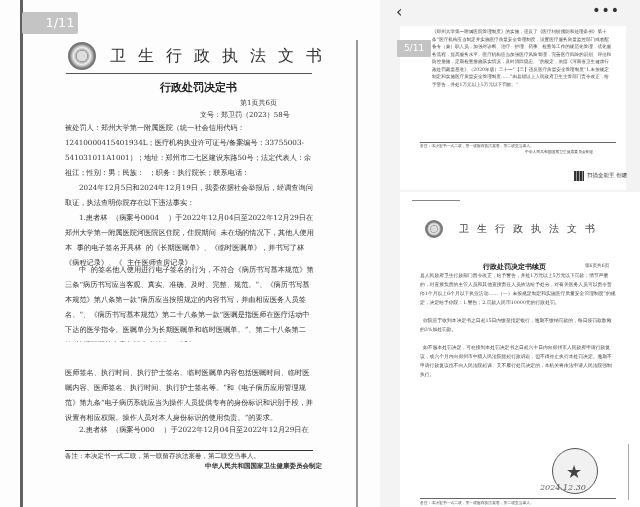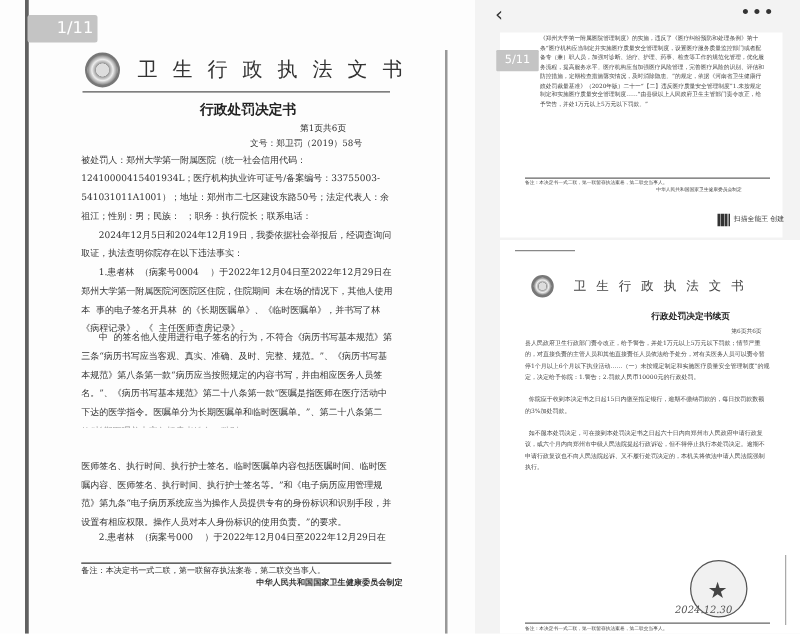--- a/index.html
+++ b/index.html
@@ -31,39 +31,39 @@
   .more-btn { position: absolute; right: 20px; top: 2px; font-size: 14px; color: #333; letter-spacing: 1px; }
   .page-top { position: absolute; left: 400px; top: 26px; width: 226px; height: 164px; background: #fff; }
   .page-badge-r { position: absolute; left: 397px; top: 40px; width: 34px; height: 17px; background: #c4c4c4; color: #fff; font-family: "DejaVu Sans", sans-serif; font-size: 9px; line-height: 17px; text-align: center; border-radius: 1px; }
   .small-para { position: absolute; font-size: 4.6px; line-height: 7.5px; color: #444; white-space: pre-wrap; }
   .qr { position: absolute; left: 574px; top: 171px; width: 10px; height: 10px; background: repeating-linear-gradient(90deg,#333 0 2px,#999 2px 3px); }
   .qr-text { position: absolute; left: 587px; top: 172px; font-size: 5.5px; color: #444; font-family: "DejaVu Sans", sans-serif; }
   .page-bottom { position: absolute; left: 400px; top: 192px; width: 240px; height: 315px; background: #fff; }
   .right-emblem { left: 425px; top: 220px; width: 18px; height: 18px; }
   .right-title { position: absolute; left: 459px; top: 222px; font-size: 10px; letter-spacing: 8px; color: #444; }
   .right-hr { left: 412px; top: 200px; width: 48px; background: #888; }
-  .right-heading { left: 483px; top: 248px; font-size: 7px; margin-left: 38px; }
+  .right-heading { left: 483px; top: 262px; font-size: 7px; }
   .stamp { position: absolute; left: 552px; top: 448px; width: 46px; height: 46px; border-radius: 50%; border: 1.5px solid #555; background: rgba(220,220,220,0.4); }
   .stamp-star { position: absolute; left: 566px; top: 461px; font-size: 18px; color: #444; }
   .stamp-sign { position: absolute; left: 540px; top: 483px; font-size: 8px; color: #555; font-style: italic; }
   .right-edge { position: absolute; left: 628px; top: 444px; width: 1px; height: 56px; background: #aaa; }
 </style>
 </head>
 <body>
 
 <div class="left-doc"></div>
 <div class="left-edge"></div>
 <div class="left-edge-r"></div>
 <div class="page-badge">1/11</div>
 <div class="emblem left-emblem"></div>
 <div class="left-title">卫生行政执法文书</div>
 <div class="hr left-hr"></div>
 <div class="doc-heading left-heading">行政处罚决定书</div>
 <div class="meta-line" style="left:240px; top:98px; width:72px;">第1页共6页</div>
-<div class="meta-line" style="left:200px; top:110px; width:112px;">文号：郑卫罚（2019）58号</div>
+<div class="meta-line" style="left:200px; top:110px; width:112px;">文号：郑卫罚（2023）58号</div>
 <div class="para" style="left:65px; top:120px; width:250px;">被处罚人：郑州大学第一附属医院（统一社会信用代码：12410000415401934L；医疗机构执业许可证号/备案编号：33755003-541031011A1001）；地址：郑州市二七区建设东路50号；法定代表人：余祖江；性别：男；民族：  ；职务：执行院长；联系电话：</div>
 <div class="para" style="left:65px; top:180px; width:250px; text-indent:14px;">2024年12月5日和2024年12月19日，我委依据社会举报后，经调查询问取证，执法查明你院存在以下违法事实：</div>
 <div class="para" style="left:65px; top:210px; width:250px; text-indent:14px;">1.患者林  （病案号0004    ）于2022年12月04日至2022年12月29日在郑州大学第一附属医院河医院区住院，住院期间  未在场的情况下，其他人使用本  事的电子签名开具林  的《长期医嘱单》、《临时医嘱单》，并书写了林  《病程记录》、《  主任医师查房记录》。</div>
 <div class="para" style="left:65px; top:262px; width:250px; text-indent:14px; height:80px; overflow:hidden;">中  的签名他人使用进行电子签名的行为，不符合《病历书写基本规范》第三条“病历书写应当客观、真实、准确、及时、完整、规范。”、《病历书写基本规范》第八条第一款“病历应当按照规定的内容书写，并由相应医务人员签名。”、《病历书写基本规范》第二十八条第一款“医嘱是指医师在医疗活动中下达的医学指令。医嘱单分为长期医嘱单和临时医嘱单。”、第二十八条第二款“长期医嘱单内容包括患者姓名、科别</div>
 <div class="para" style="left:65px; top:365px; width:250px; height:60px; overflow:hidden;">医师签名、执行时间、执行护士签名。临时医嘱单内容包括医嘱时间、临时医嘱内容、医师签名、执行时间、执行护士签名等。”和《电子病历应用管理规范》第九条“电子病历系统应当为操作人员提供专有的身份标识和识别手段，并设置有相应权限。操作人员对本人身份标识的使用负责。”的要求。</div>
 <div class="para" style="left:65px; top:422px; width:250px; text-indent:14px; height:15px; overflow:hidden;">2.患者林  （病案号000    ）于2022年12月04日至2022年12月29日在郑</div>
 <div class="underline-bar" style="left:65px; top:450px; width:248px;"></div>
 <div class="footnote" style="left:65px; top:452px;">备注：本决定书一式二联，第一联留存执法案卷，第二联交当事人。</div>
 <div class="footnote" style="left:205px; top:462px; font-weight:bold;">中华人民共和国国家卫生健康委员会制定</div>
 

